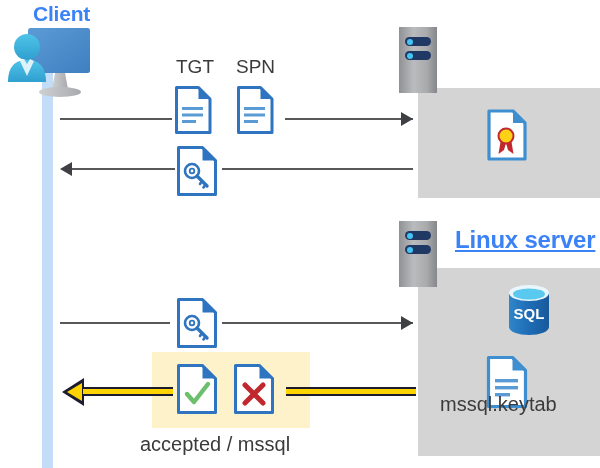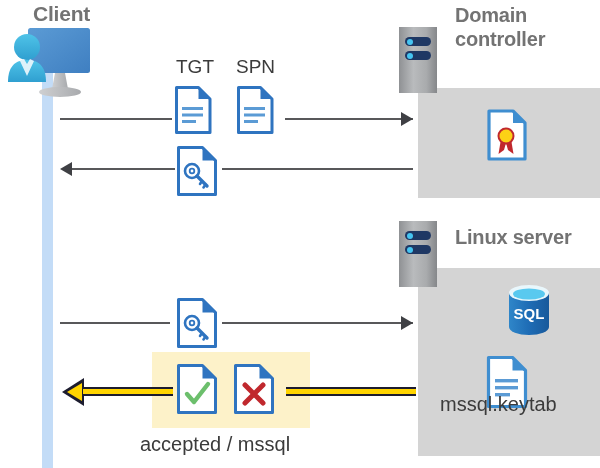--- a/index.html
+++ b/index.html
@@ -22,27 +22,27 @@
   
   .lifeline {
     left: 42px; top: 62px;
     width: 11px; height: 406px;
     background: #c3dcf7;
   }
 
   
   .title-bold {
     font-weight: bold;
-    color: #737373;
+    color: #3b82f6;
     line-height: 1.18;
     letter-spacing: -0.2px;
   }
   .client-title { left: 33px; top: 2px; font-size: 21px; }
   .dc-title { left: 455px; top: 4px; font-size: 20px; width: 145px; }
-  .linux-title { left: 455px; top: 226px; font-size: 20px; }
+  .linux-title { left: 455px; top: 226px; font-size: 24px; text-decoration: underline; }
 
   .plain-label {
     color: #3b3b3b;
     font-size: 19px;
   }
   .tgt-label { left: 176px; top: 56px; }
   .spn-label { left: 236px; top: 56px; }
   .keytab-label { left: 440px; top: 393px; font-size: 20px; color: #3b3b3b; }
   .verdict-label { left: 140px; top: 433px; font-size: 20px; }
 
@@ -166,21 +166,20 @@
 
   <div class="abs tower tower-dc">
     <div class="pill p1">
         <span class="dot"></span>
       </div>
     <div class="pill p2">
         <span class="dot"></span>
       </div>
   </div>
 
-  <div class="abs dc-title title-bold">Domain controller</div>
 
   <div class="abs doc" style="left:487px; top:109px; width:40px; height:52px;">
     <svg viewBox="0 0 40 52" width="40" height="52">
       <path d="M2 2 h24 l12 12 v36 h-36 z" fill="#ffffff" stroke="#3f8ed0" stroke-width="3.2" stroke-linejoin="round"></path>
       <path d="M26 2 l12 12 h-12 z" fill="#3f8ed0"></path>
       <circle cx="19" cy="27" r="8.5" fill="#c0282d"></circle>
       <circle cx="19" cy="27" r="6.5" fill="#fcd116"></circle>
       <path d="M13.5 33 l-2 12 l5.5 -4 l2 -7 z" fill="#c0282d"></path>
       <path d="M24.5 33 l2 12 l-5.5 -4 l-2 -7 z" fill="#c0282d"></path>
     </svg>

